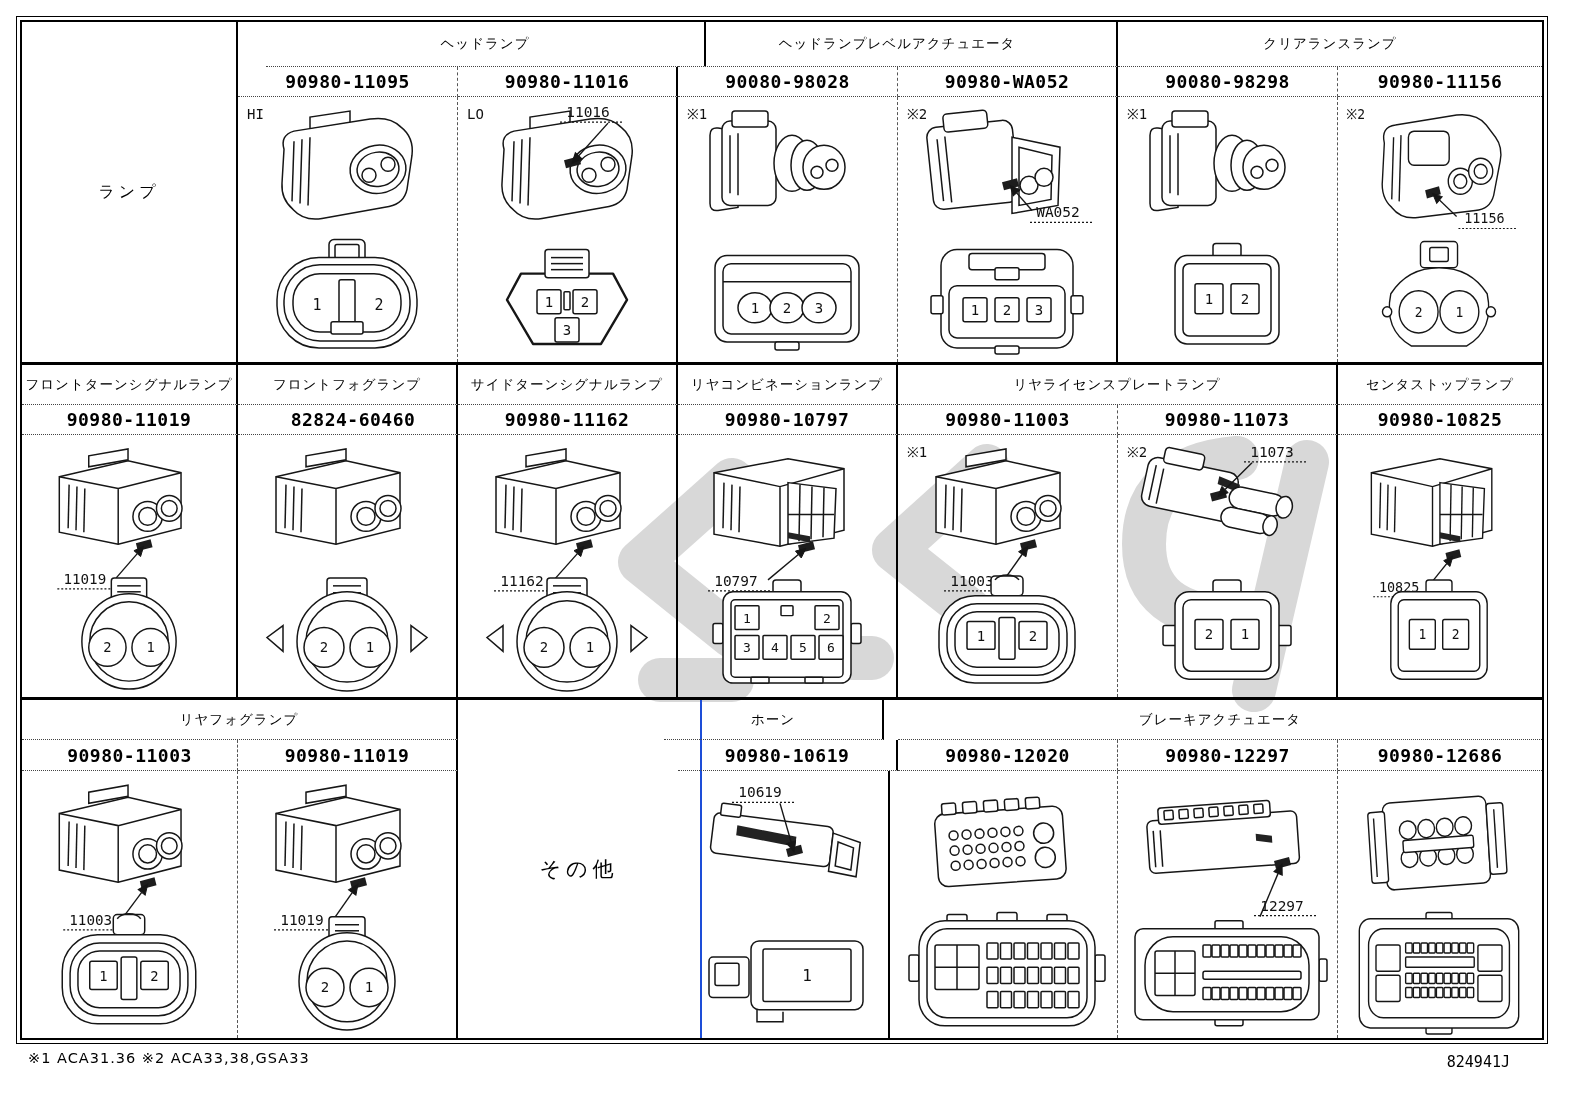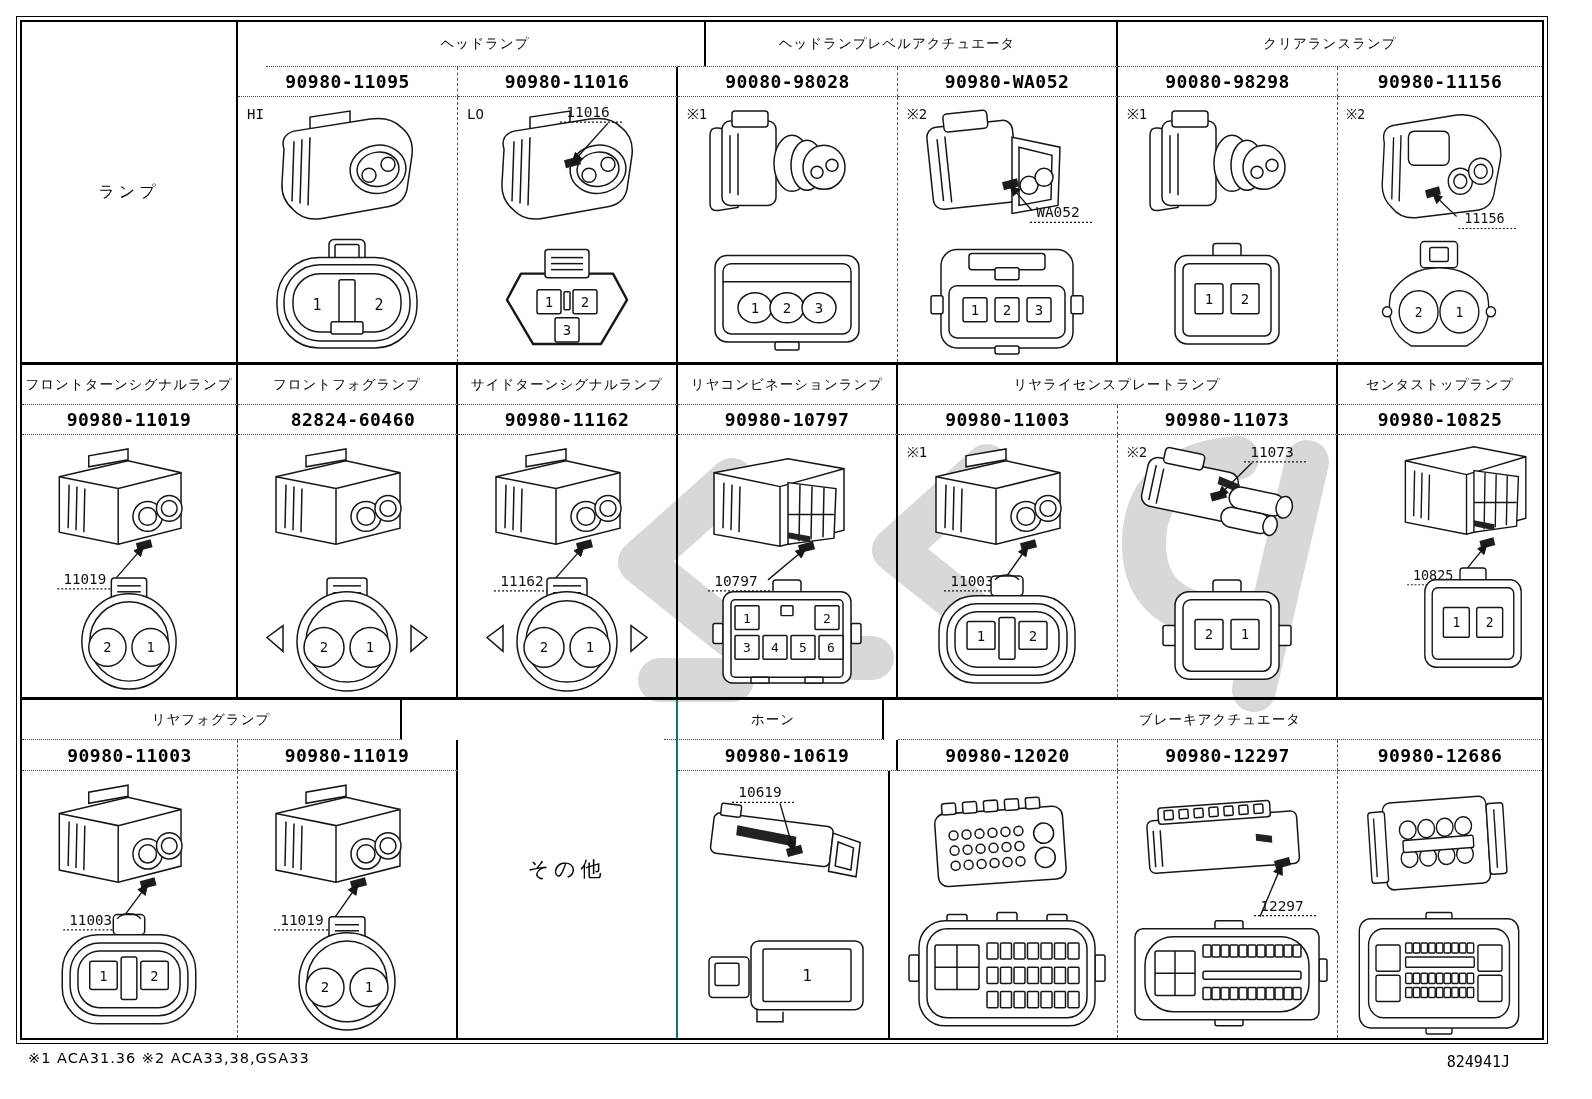--- a/index.html
+++ b/index.html
@@ -6,21 +6,21 @@
   body{width:1592px;height:1099px;position:relative;font-family:"DejaVu Sans",sans-serif;color:#000;overflow:hidden;}
   .frame-outer{position:absolute;left:16px;top:16px;border:1.5px solid #000;padding:3px;background:#fff;}
   .frame-inner{position:relative;width:1520px;height:1016px;border:2.5px solid #000;background:#fff;overflow:hidden;}
   .cell{position:absolute;box-sizing:border-box;background:transparent;z-index:2;}
   .hdr{display:flex;align-items:center;justify-content:center;font-size:13.5px;letter-spacing:1px;border-bottom:1px dotted #444;}
   .pn{display:flex;align-items:center;justify-content:center;font-family:"DejaVu Sans Mono",monospace;font-weight:bold;font-size:18px;letter-spacing:.5px;border-bottom:1px dotted #444;}
   .b-solid{border-right:2px solid #000;}
   .b-dash{border-right:1px dashed #555;}
   .sepline{position:absolute;left:0;width:100%;height:3px;background:#000;z-index:3;}
   .row-label{left:0;top:0;width:216px;height:340px;display:flex;align-items:center;justify-content:center;font-size:16px;letter-spacing:4px;border-right:2px solid #000;}
-  .other-label{left:436px;top:678px;width:220px;height:338px;display:flex;align-items:center;justify-content:center;font-size:21px;letter-spacing:5px;border-right:2px solid #0f766e;}
+  .other-label{left:436px;top:678px;width:244px;height:338px;display:flex;align-items:center;justify-content:center;font-size:21px;letter-spacing:5px;border-right:2px solid #1d4ed8;}
   .footnote{position:absolute;left:28px;top:1050px;font-size:14.5px;letter-spacing:1px;}
   .doc-number{position:absolute;left:1360px;top:1053px;width:150px;text-align:right;font-size:15px;font-family:"DejaVu Sans Mono",monospace;}
   .wm{position:absolute;left:380px;top:400px;z-index:1;}
   svg text{font-family:"DejaVu Sans Mono",monospace;}
 </style>
 </head>
 <body>
 
 <div class="frame-outer">
   <div class="frame-inner" id="table-root">
@@ -493,21 +493,21 @@
               <rect x="48" y="18" width="104" height="88" rx="14"></rect>
               <rect x="56" y="26" width="88" height="72" rx="8"></rect>
               <rect x="68" y="46" width="28" height="30" rx="2"></rect>
               <rect x="104" y="46" width="28" height="30" rx="2"></rect>
             </g>
             <text x="82" y="66" font-size="14" fill="#111" stroke="none" text-anchor="middle">2</text>
             <text x="118" y="66" font-size="14" fill="#111" stroke="none" text-anchor="middle">1</text>
           </g>
         </svg></div>
       <div class="cell pn " style="left: 1316px; top: 383px; width: 204px; height: 30px;">90980-10825</div>
-      <div class="cell " style="left: 1316px; top: 401px; width: 185px; height: 262px; margin-left: 34px;"><svg width="202" height="262" viewBox="0 0 218 264" preserveAspectRatio="none">
+      <div class="cell " style="left: 1316px; top: 413px; width: 185px; height: 262px;"><svg width="202" height="262" viewBox="0 0 218 264" preserveAspectRatio="none">
           <g transform="translate(10,8)">
             <g fill="#fff" stroke="#161616" stroke-width="1.5">
               <polygon points="26,30 100,16 156,26 156,88 92,104 26,92"></polygon>
               <path d="M26,30 L92,44 L156,26 M92,44 L92,104" fill="none"></path>
               <line x1="36" y1="40" x2="35" y2="86"></line>
               <line x1="44" y1="42" x2="43" y2="88"></line>
               <line x1="52" y1="44" x2="51" y2="90"></line>
               <polygon points="100,40 148,46 146,96 100,102"></polygon>
               <line x1="112" y1="42" x2="111" y2="99"></line>
               <line x1="124" y1="44" x2="123" y2="97"></line>
@@ -528,21 +528,21 @@
               <rect x="86" y="6" width="28" height="14" rx="3"></rect>
               <rect x="48" y="18" width="104" height="88" rx="12"></rect>
               <rect x="56" y="26" width="88" height="72" rx="6"></rect>
               <rect x="68" y="46" width="28" height="30" rx="2"></rect>
               <rect x="104" y="46" width="28" height="30" rx="2"></rect>
             </g>
             <text x="82" y="66" font-size="14" fill="#111" stroke="none" text-anchor="middle">1</text>
             <text x="118" y="66" font-size="14" fill="#111" stroke="none" text-anchor="middle">2</text>
           </g>
         </svg></div>
-      <div class="cell hdr b-solid" style="left: 0px; top: 678px; width: 380px; height: 40px;">リヤフォグランプ</div>
+      <div class="cell hdr b-solid" style="left: 0px; top: 678px; width: 436px; height: 40px;">リヤフォグランプ</div>
       <div class="cell hdr b-solid" style="left: 642px; top: 678px; width: 220px; height: 40px;">ホーン</div>
       <div class="cell hdr " style="left: 876px; top: 678px; width: 644px; height: 40px;">ブレーキアクチュエータ</div>
       <div class="cell pn b-dash" style="left: 0px; top: 718px; width: 216px; height: 31px;">90980-11003</div>
       <div class="cell b-dash" style="left: 0px; top: 749px; width: 216px; height: 267px;"><svg width="214" height="267" viewBox="0 0 218 264" preserveAspectRatio="none">
           <g transform="translate(10,8)">
             <g fill="#fff" stroke="#161616" stroke-width="1.5">
               <polygon points="28,34 98,18 152,30 152,86 88,102 28,90"></polygon>
               <path d="M28,34 L88,46 L152,30 M88,46 L88,102" fill="none"></path>
               <polygon points="58,24 58,13 98,6 98,17"></polygon>
               <line x1="38" y1="42" x2="37" y2="86"></line>

